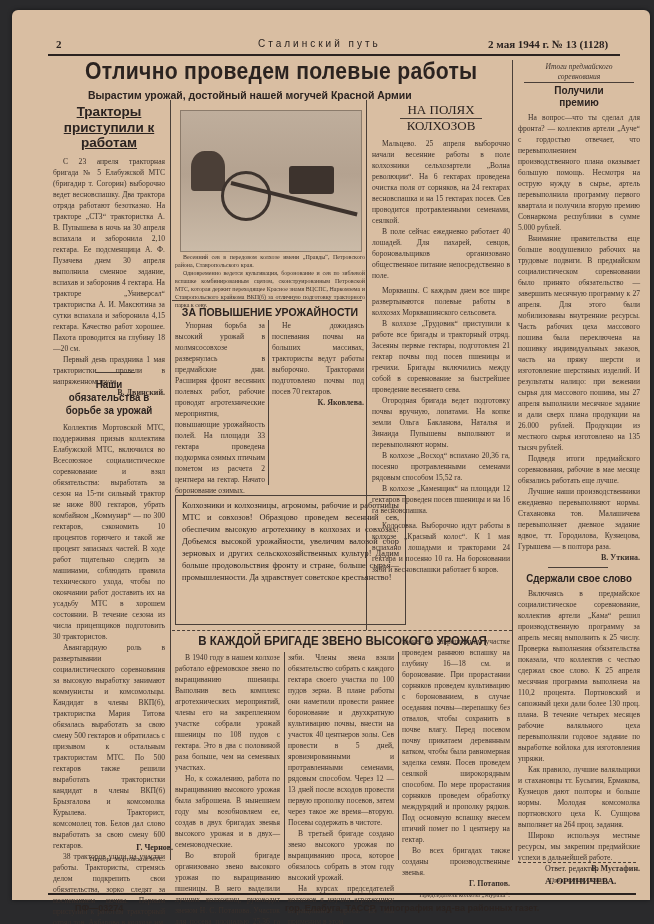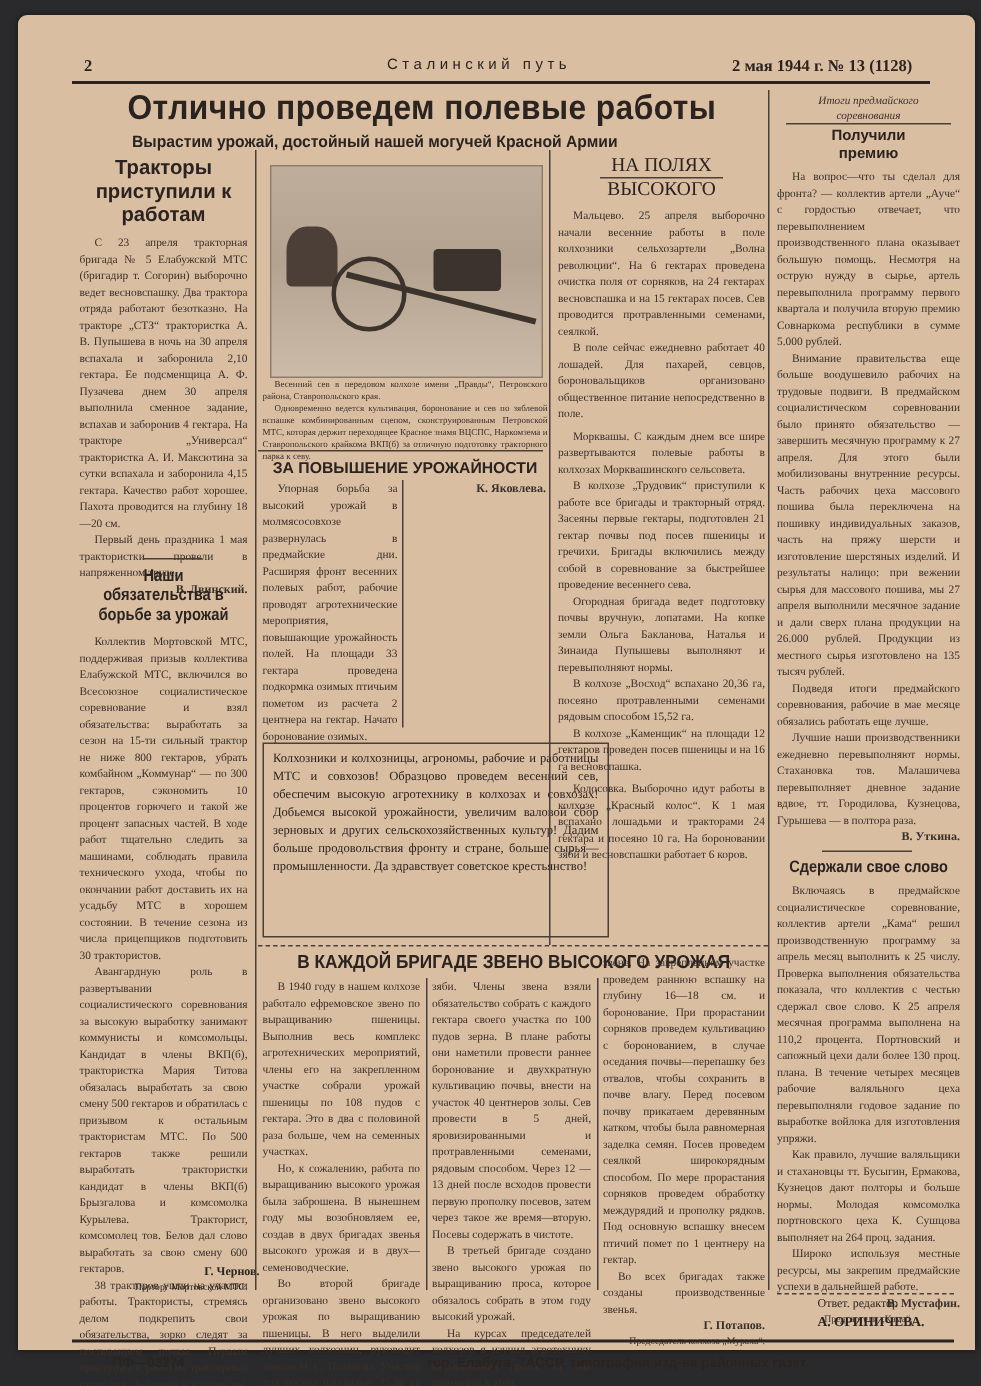--- a/index.html
+++ b/index.html
@@ -39,21 +39,21 @@
   <span class="dt">2 мая 1944 г. № 13 (1128)</span>
 </div>
 <div class="rule" style="left:48px;top:54px;width:450px;height:1.5px;"></div>
 <div class="rule" style="left:498px;top:54px;width:122px;height:1.5px;"></div>
 
 <div class="h-main">Отлично проведем полевые работы</div>
 <div class="h-sub">Вырастим урожай, достойный нашей могучей Красной Армии</div>
 <div class="vline" style="left:512px;top:60px;height:800px;"></div>
 
 <div class="col" style="left:53px;top:104px;width:112px;">
-  <div class="ttl" style="font-size:13.5px;margin:0 6px 5px;">Тракторы приступили к работам</div>
+  <div class="ttl" style="font-size:13.5px;margin:0 6px 5px;text-decoration:underline;">Тракторы приступили к работам</div>
   <p>С 23 апреля тракторная бригада № 5 Елабужской МТС (бригадир т. Согорин) выборочно ведет весновспашку. Два трактора отряда работают безотказно. На тракторе „СТЗ“ трактористка А. В. Пупышева в ночь на 30 апреля вспахала и заборонила 2,10 гектара. Ее подсменщица А. Ф. Пузачева днем 30 апреля выполнила сменное задание, вспахав и заборонив 4 гектара. На тракторе „Универсал“ трактористка А. И. Максютина за сутки вспахала и заборонила 4,15 гектара. Качество работ хорошее. Пахота проводится на глубину 18—20 см.</p>
   <p>Первый день праздника 1 мая трактористки провели в напряженном труде.</p>
   <div class="sig">В. Двинский.</div>
 </div>
 <div class="hline" style="left:95px;top:372px;width:40px;"></div>
 
 <div class="col" style="left:53px;top:378px;width:112px;">
   <div class="ttl" style="font-size:11.5px;margin:0 2px 4px;transform:scaleX(.85);">Наши обязательства в борьбе за урожай</div>
   <p>Коллектив Мортовской МТС, поддерживая призыв коллектива Елабужской МТС, включился во Всесоюзное социалистическое соревнование и взял обязательства: выработать за сезон на 15-ти сильный трактор не ниже 800 гектаров, убрать комбайном „Коммунар“ — по 300 гектаров, сэкономить 10 процентов горючего и такой же процент запасных частей. В ходе работ тщательно следить за машинами, соблюдать правила технического ухода, чтобы по окончании работ доставить их на усадьбу МТС в хорошем состоянии. В течение сезона из числа прицепщиков подготовить 30 трактористов.</p>
   <p>Авангардную роль в развертывании социалистического соревнования за высокую выработку занимают коммунисты и комсомольцы. Кандидат в члены ВКП(б), трактористка Мария Титова обязалась выработать за свою смену 500 гектаров и обратилась с призывом к остальным трактористам МТС. По 500 гектаров также решили выработать трактористки кандидат в члены ВКП(б) Брызгалова и комсомолка Курылева. Тракторист, комсомолец тов. Белов дал слово выработать за свою смену 600 гектаров.</p>
@@ -74,33 +74,34 @@
   <div style="text-indent:8px;">Весенний сев в передовом колхозе имени „Правды“, Петровского района, Ставропольского края.</div>
   <div style="text-indent:8px;">Одновременно ведется культивация, боронование и сев по зяблевой вспашке комбинированным сцепом, сконструированным Петровской МТС, которая держит переходящее Красное знамя ВЦСПС, Наркомзема и Ставропольского крайкома ВКП(б) за отличную подготовку тракторного парка к севу.</div>
 </div>
 <div class="hline" style="left:172px;top:300px;width:190px;"></div>
 
 <div class="ttl" style="position:absolute;left:175px;top:306px;width:190px;font-size:10.5px;">ЗА ПОВЫШЕНИЕ УРОЖАЙНОСТИ</div>
 <div class="col" style="left:175px;top:320px;width:90px;">
   <p>Упорная борьба за высокий урожай в молмясосовхозе развернулась в предмайские дни. Расширяя фронт весенних полевых работ, рабочие проводят агротехнические мероприятия, повышающие урожайность полей. На площади 33 гектара проведена подкормка озимых птичьим пометом из расчета 2 центнера на гектар. Начато боронование озимых.</p>
 </div>
 <div class="col" style="left:272px;top:320px;width:92px;">
+  <p>Не дожидаясь поспевания почвы на больших массивах, трактористы ведут работы выборочно. Тракторами подготовлено почвы под посев 70 гектаров.</p>
   <div class="sig">К. Яковлева.</div>
 </div>
 <div class="vline" style="left:268px;top:320px;height:165px;"></div>
 
 <div class="box">
   <span>Колхозники и колхозницы, агрономы, рабочие и работницы МТС и совхозов! Образцово проведем весенний сев, обеспечим высокую агротехнику в колхозах и совхозах! Добьемся высокой урожайности, увеличим валовой сбор зерновых и других сельскохозяйственных культур! Дадим больше продовольствия фронту и стране, больше сырья—промышленности. Да здравствует советское крестьянство!</span>
 </div>
 
 <div class="vline" style="left:366px;top:100px;height:530px;"></div>
 
 <div class="col" style="left:372px;top:103px;width:138px;">
   <div class="ttl" style="font-family:'Liberation Serif',serif;font-weight:normal;font-size:13px;">НА ПОЛЯХ</div>
-  <div class="ttl" style="font-family:'Liberation Serif',serif;font-weight:normal;font-size:13px;margin-bottom:4px;border-top:1px solid #4a3f38;margin-left:28px;margin-right:28px;">ВЫСОКОГО</div>
+  <div class="ttl" style="font-family:'Liberation Serif',serif;font-weight:normal;font-size:13px;margin-bottom:4px;border-top:1px solid #4a3f38;margin-left:28px;margin-right:28px;">КОЛХОЗОВ</div>
   <p>Мальцево. 25 апреля выборочно начали весенние работы в поле колхозники сельхозартели „Волна революции“. На 6 гектарах проведена очистка поля от сорняков, на 24 гектарах весновспашка и на 15 гектарах посев. Сев проводится протравленными семенами, сеялкой.</p>
   <p>В поле сейчас ежедневно работает 40 лошадей. Для пахарей, севцов, бороновальщиков организовано общественное питание непосредственно в поле.</p>
   <p style="margin-top:4px;">Морквашы. С каждым днем все шире развертываются полевые работы в колхозах Морквашинского сельсовета.</p>
   <p>В колхозе „Трудовик“ приступили к работе все бригады и тракторный отряд. Засеяны первые гектары, подготовлен 21 гектар почвы под посев пшеницы и гречихи. Бригады включились между собой в соревнование за быстрейшее проведение весеннего сева.</p>
   <p>Огородная бригада ведет подготовку почвы вручную, лопатами. На копке земли Ольга Бакланова, Наталья и Зинаида Пупышевы выполняют и перевыполняют нормы.</p>
   <p>В колхозе „Восход“ вспахано 20,36 га, посеяно протравленными семенами рядовым способом 15,52 га.</p>
   <p>В колхозе „Каменщик“ на площади 12 гектаров проведен посев пшеницы и на 16 га весновспашка.</p>
   <p style="margin-top:4px;">Колосовка. Выборочно идут работы в колхозе „Красный колос“. К 1 мая вспахано лошадьми и тракторами 24 гектара и посеяно 10 га. На бороновании зяби и весновспашки работает 6 коров.</p>
 </div>
 

